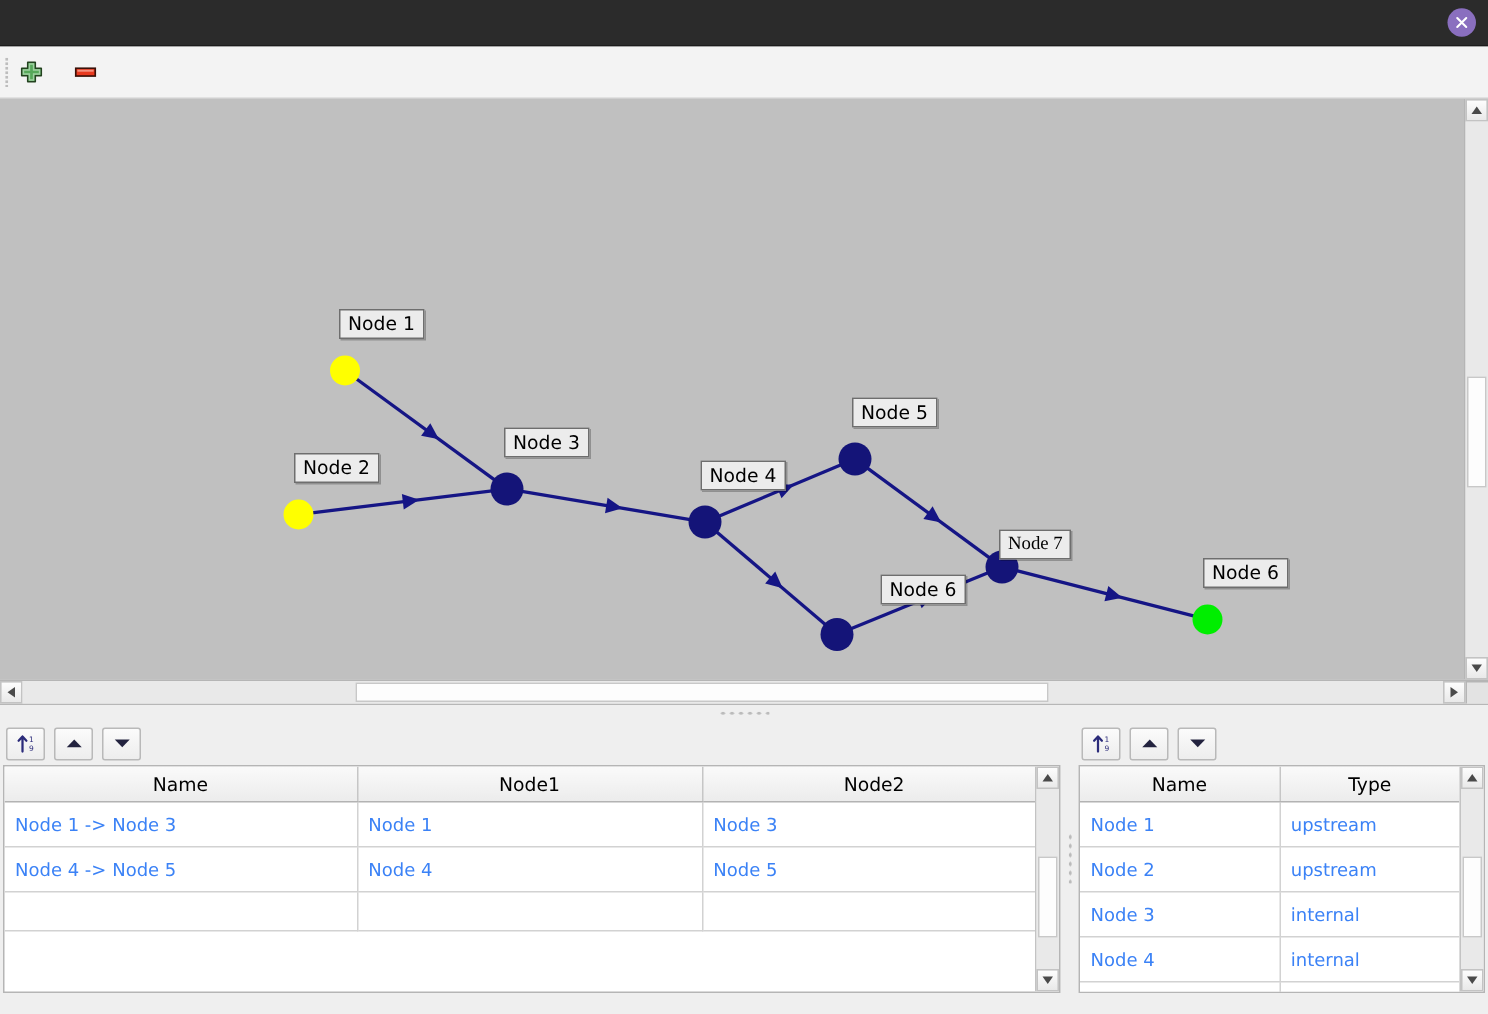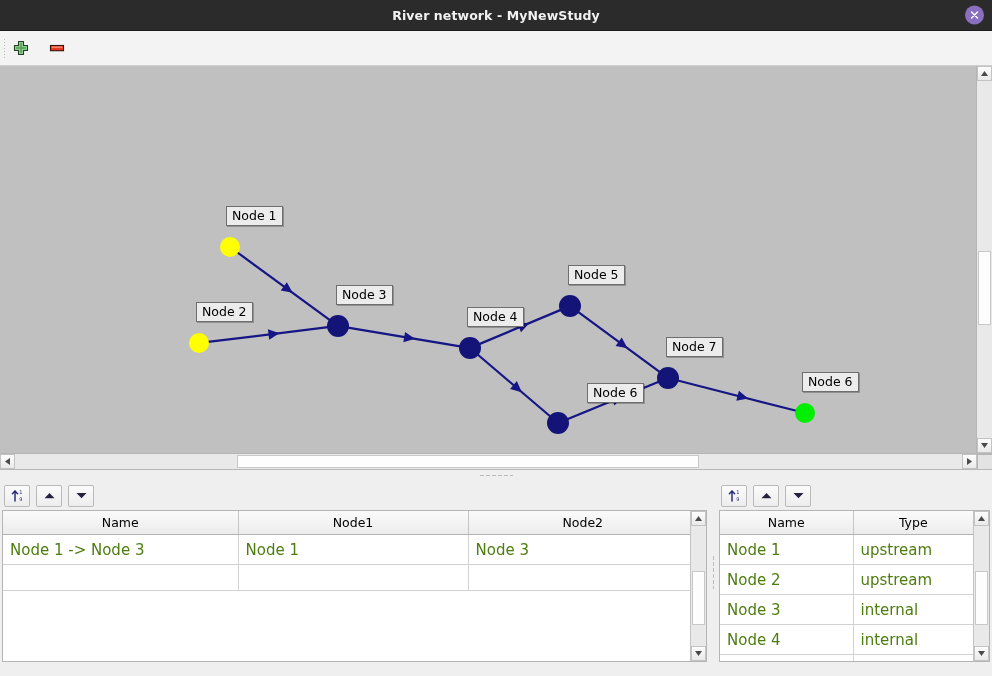--- a/index.html
+++ b/index.html
@@ -304,23 +304,23 @@
     font-size: 12.5px;
     height: 23px;
     color: #000;
     text-align: center;
     padding: 0;
   }
   table.grid td {
     border-right: 1px solid #d2d2d2;
     border-bottom: 1px solid #d2d2d2;
     height: 29px;
-    font-size: 15px;
+    font-size: 12px;
     padding: 0 0 0 7px;
-    color: #4d7c0f;
+    color: #3b82f6;
     background: #ffffff;
     overflow: hidden;
     white-space: nowrap;
   }
   table.grid tr.blank td { height: 25px; }
   .tbl-vscroll {
     width: 15px;
     flex: 0 0 15px;
     background: #e9e9e9;
     border-left: 1px solid #c3c3c3;
@@ -342,21 +342,20 @@
     flex: 0 0 14px;
     background: #efefef;
   }
 </style>
 </head>
 <body>
 
 <div class="window">
 
   <div class="titlebar">
-    <span class="titlebar-title">River network - MyNewStudy</span>
     <div class="close-btn">
       <svg width="11" height="11" viewBox="0 0 11 11">
         <path d="M2.5 2.5 L8.5 8.5 M8.5 2.5 L2.5 8.5" stroke="#ffffff" stroke-width="1.4" stroke-linecap="round"></path>
       </svg>
     </div>
   </div>
 
   <div class="toolbar">
     <div class="tb-grip"></div>
     <button class="tb-btn">
@@ -402,21 +401,21 @@
             <circle cx="668" cy="312" r="11" fill="#141478"></circle>
             <circle cx="805" cy="347" r="10" fill="#00ee00"></circle>
           </svg>
         <div id="node-labels">
             <div class="node-label" style="left: 226px; top: 140px;">Node 1</div>
             <div class="node-label" style="left: 196px; top: 236px;">Node 2</div>
             <div class="node-label" style="left: 336px; top: 219px;">Node 3</div>
             <div class="node-label" style="left: 467px; top: 241px;">Node 4</div>
             <div class="node-label" style="left: 568px; top: 199px;">Node 5</div>
             <div class="node-label" style="left: 587px; top: 317px;">Node 6</div>
-            <div class="node-label" style="left: 666px; top: 271px;">Node 7</div>
+            <div class="node-label" style="left: 666px; top: 287px; font-family: Liberation Serif, serif;">Node 7</div>
             <div class="node-label" style="left: 802px; top: 306px;">Node 6</div>
           </div>
       </div>
       <div class="vscroll">
         <div class="sb-arrow">
           <svg width="9" height="7" viewBox="0 0 9 7">
             <path d="M4.5 1 L8 6 L1 6 Z" fill="#4a4a4a"></path>
           </svg>
         </div>
         <div class="sb-track">
@@ -486,20 +485,25 @@
                   <th>Name</th>
                   <th>Node1</th>
                   <th style="border-right: none;">Node2</th>
                 </tr>
               </thead>
             <tbody id="branch-body">
                 <tr>
                   <td>Node 1 -&gt; Node 3</td>
                   <td>Node 1</td>
                   <td style="border-right: none;">Node 3</td>
+                </tr>
+                <tr>
+                  <td>Node 4 -&gt; Node 5</td>
+                  <td>Node 4</td>
+                  <td style="border-right: none;">Node 5</td>
                 </tr>
                 <tr class="blank">
                   <td>&nbsp;</td>
                   <td>&nbsp;</td>
                   <td style="border-right: none;">&nbsp;</td>
                 </tr>
               </tbody>
           </table>
         </div>
         <div class="tbl-vscroll">

